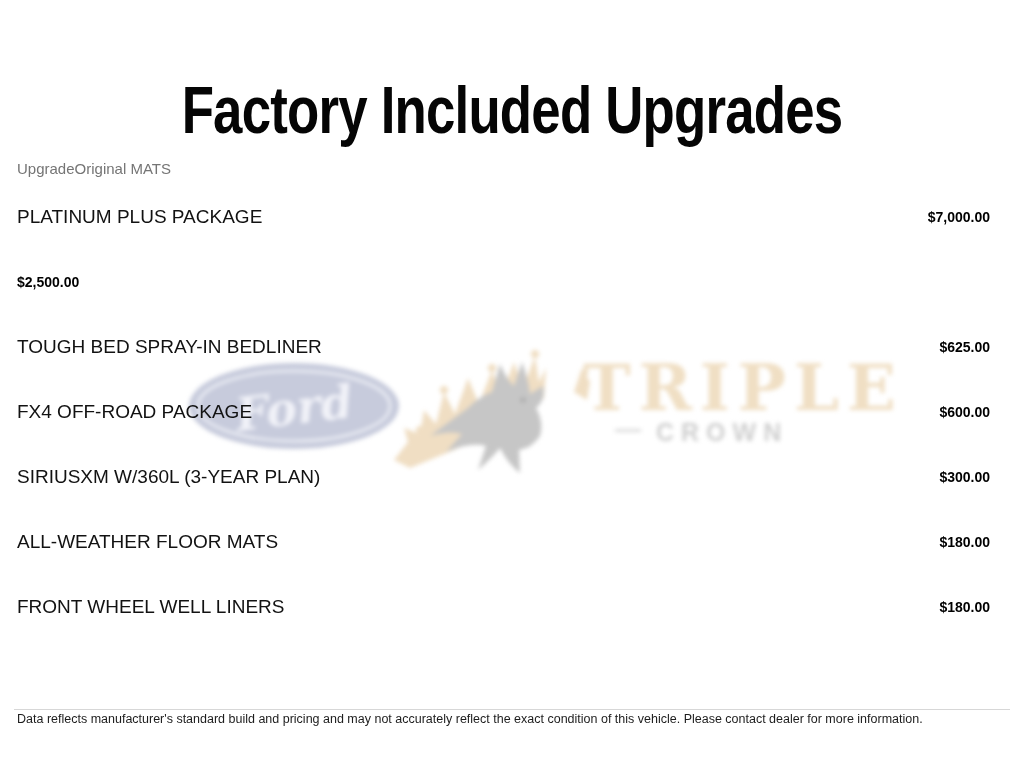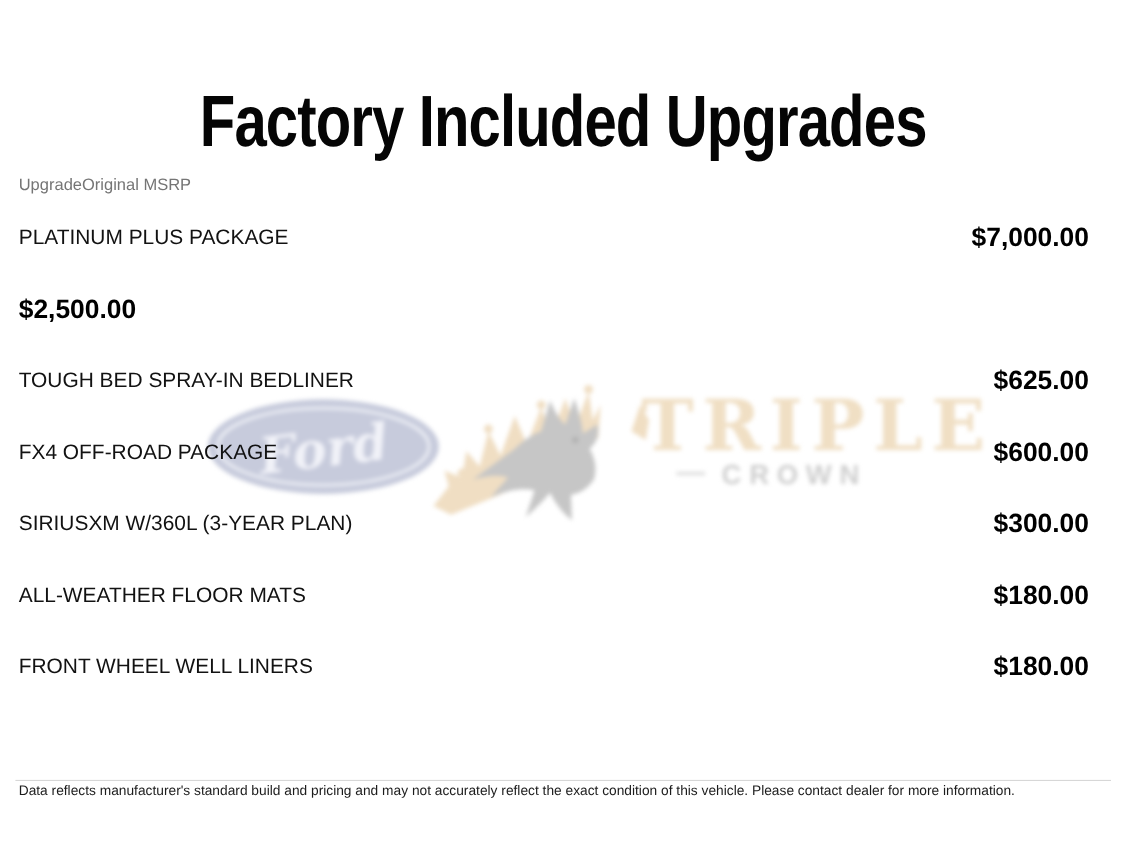--- a/index.html
+++ b/index.html
@@ -75,21 +75,21 @@
     color: #757575;
   }
   .table-rows { margin-top: 6px; }
   .table-row {
     display: flex;
     justify-content: space-between;
     align-items: center;
     height: 65px;
   }
   .upgrade-name { font-size: 19px; color: #121212; }
-  .upgrade-price { font-size: 24px; font-weight: 700; color: #000000; }
+  .upgrade-price { font-size: 14px; font-weight: 700; color: #000000; }
 
   
   .footer-divider {
     position: absolute;
     left: 14px; right: 14px; top: 709px;
     border-top: 1px solid #d7d7d7;
     z-index: 1;
   }
   .footer-disclaimer {
     position: absolute;
@@ -128,21 +128,21 @@
 
   <div class="wm-triple">TRIPLE</div>
   <div class="wm-crown-dash"></div>
   <div class="wm-crown">CROWN</div>
 </div>
 
 <div class="upgrades-table">
 
   <div class="table-header">
     <span class="col-upgrade">Upgrade</span>
-    <span class="col-msrp">Original MSRP</span>
+    <span class="col-msrp">Original MATS</span>
   </div>
 
   <div class="table-rows">
     <div class="table-row">
       <span class="upgrade-name">PLATINUM PLUS PACKAGE</span>
       <span class="upgrade-price">$7,000.00</span>
     </div>
     <div class="table-row">
       <span class="upgrade-price">$2,500.00</span>
     </div>

